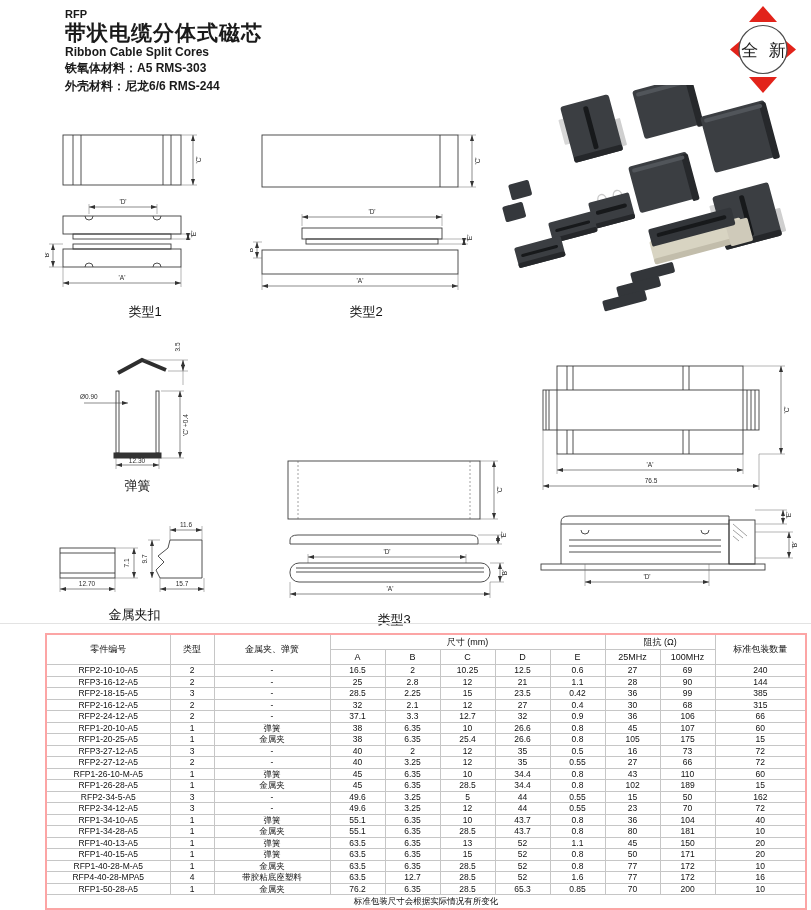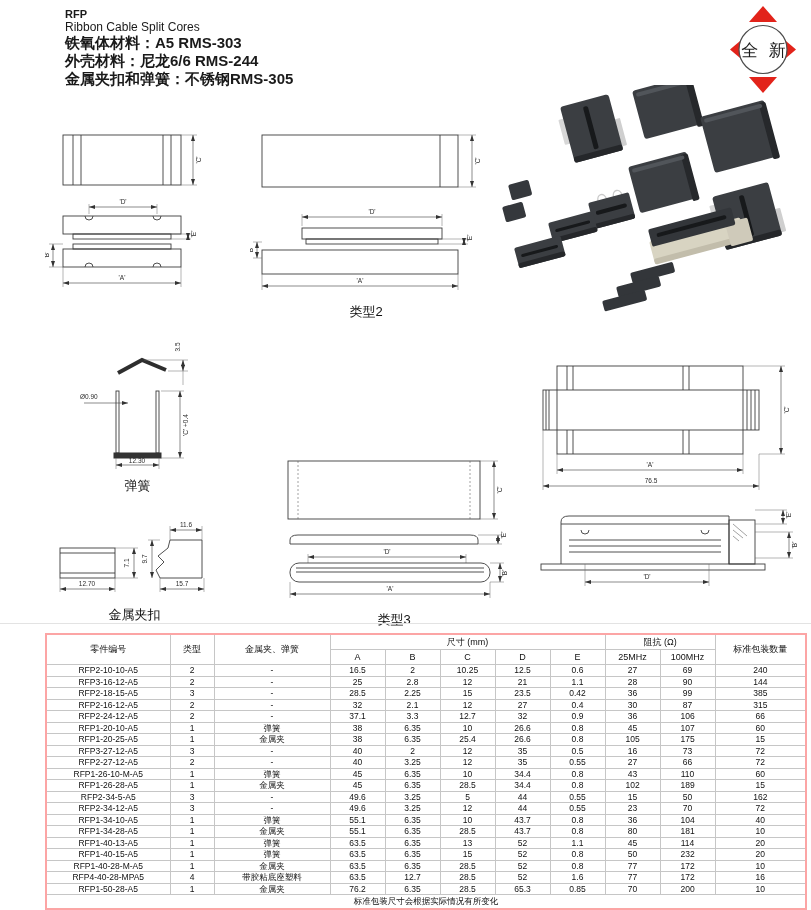--- a/index.html
+++ b/index.html
@@ -2,22 +2,22 @@
 <html><head>
 <meta charset="utf-8">
 <style>
   html,body{margin:0;padding:0;background:#fff;}
   #page{position:relative;width:811px;height:910px;background:#fff;overflow:hidden;
         font-family:"Liberation Sans","DejaVu Sans",sans-serif;color:#1a1a1a;padding-left:32px;}
   
   .hdr{position:absolute;left:65px;top:8px;}
   .series{font-size:11px;font-weight:bold;line-height:12px;}
   .title-cn{font-size:21px;font-weight:bold;line-height:25px;letter-spacing:1px;}
-  .title-en{font-size:12px;font-weight:normal;line-height:14px;}
-  .spec{font-size:15px;font-weight:bold;line-height:18px;}
+  .title-en{font-size:12px;font-weight:bold;line-height:14px;}
+  .spec{font-size:12px;font-weight:bold;line-height:18px;}
   
   .badge{position:absolute;left:716px;top:2px;width:94px;height:94px;}
   .badge text{font-size:17px;letter-spacing:3px;fill:#1a1a1a;font-weight:500;}
   
   .draw{position:absolute;}
   .cap{font-size:13px;font-weight:500;color:#111;text-align:center;margin-top:2px;}
   .ln{stroke:#3c3c3c;stroke-width:.9;fill:none;}
   .thin{stroke:#555;stroke-width:.55;fill:none;}
   .ext{stroke:#6a6a6a;stroke-width:.5;}
   .dim{stroke:#3d3d3d;stroke-width:.6;marker-start:url(#arr);marker-end:url(#arr);}
@@ -48,24 +48,24 @@
   <svg width="0" height="0" style="position:absolute">
     <defs>
       <marker id="arr" viewBox="0 0 6 6" refX="6" refY="3" markerWidth="6" markerHeight="6" orient="auto-start-reverse" markerUnits="userSpaceOnUse">
         <path d="M0,1 L6,3 L0,5 z" fill="#333"></path>
       </marker>
     </defs>
   </svg>
 
   <div class="hdr">
     <div class="series">RFP</div>
+    <div class="title-cn">带状电缆分体式磁芯</div>
     <div class="title-en">Ribbon Cable Split Cores</div>
     <div class="spec">铁氧体材料：A5 RMS-303</div>
     <div class="spec">外壳材料：尼龙6/6 RMS-244</div>
-    <div class="spec">金属夹扣和弹簧：不锈钢RMS-305</div>
   </div>
 
   <svg class="badge" viewBox="0 0 94 94">
     <polygon points="47,4 33,20 61,20" fill="#e2231a"></polygon>
     <polygon points="47,91 33,75 61,75" fill="#e2231a"></polygon>
     <polygon points="14,47.5 30,34 30,61" fill="#e2231a"></polygon>
     <polygon points="80,47.5 64,34 64,61" fill="#e2231a"></polygon>
     <circle cx="47" cy="47.5" r="24" fill="#fff" stroke="#4d4d4d" stroke-width="1.2"></circle>
     <text x="49" y="53.5" text-anchor="middle">全 新</text>
   </svg>
@@ -97,20 +97,21 @@
       <path d="M40,135 a4,4 0 0 1 8,0 M108,135 a4,4 0 0 1 8,0" class="ln"></path>
       <line x1="18" y1="112" x2="4" y2="112" class="ext"></line>
         <line x1="18" y1="135" x2="4" y2="135" class="ext"></line>
       <line x1="8" y1="112" x2="8" y2="135" class="dim"></line>
       <text class="dt" transform="rotate(-90 4 123)" x="4" y="123" text-anchor="middle">'B'</text>
       <line x1="18" y1="135" x2="18" y2="155" class="ext"></line>
         <line x1="136" y1="135" x2="136" y2="155" class="ext"></line>
       <line x1="18" y1="151" x2="136" y2="151" class="dim"></line>
       <text class="dt" x="77" y="148" text-anchor="middle">'A'</text>
     </svg>
+    <div class="cap">类型1</div>
   </div>
 
   <div class="draw d-type2">
     <svg width="232" height="165" viewBox="0 0 232 165">
       <rect x="12" y="3" width="196" height="52" class="ln"></rect>
       <line x1="190" y1="3" x2="190" y2="55" class="ln"></line>
       <line x1="208" y1="3" x2="226" y2="3" class="ext"></line>
         <line x1="208" y1="55" x2="226" y2="55" class="ext"></line>
       <line x1="222" y1="3" x2="222" y2="55" class="dim"></line>
       <text class="dt" transform="rotate(-90 230 29)" x="230" y="29" text-anchor="middle">'C'</text>
@@ -426,21 +427,21 @@
           <tr>
             <td>RFP2-16-12-A5</td>
             <td>2</td>
             <td>-</td>
             <td>32</td>
             <td>2.1</td>
             <td>12</td>
             <td>27</td>
             <td>0.4</td>
             <td>30</td>
-            <td>87</td>
+            <td>68</td>
             <td>315</td>
           </tr>
           <tr>
             <td>RFP2-24-12-A5</td>
             <td>2</td>
             <td>-</td>
             <td>37.1</td>
             <td>3.3</td>
             <td>12.7</td>
             <td>32</td>
@@ -582,34 +583,34 @@
           <tr>
             <td>RFP1-40-13-A5</td>
             <td>1</td>
             <td>弹簧</td>
             <td>63.5</td>
             <td>6.35</td>
             <td>13</td>
             <td>52</td>
             <td>1.1</td>
             <td>45</td>
-            <td>114</td>
+            <td>150</td>
             <td>20</td>
           </tr>
           <tr>
             <td>RFP1-40-15-A5</td>
             <td>1</td>
             <td>弹簧</td>
             <td>63.5</td>
             <td>6.35</td>
             <td>15</td>
             <td>52</td>
             <td>0.8</td>
             <td>50</td>
-            <td>232</td>
+            <td>171</td>
             <td>20</td>
           </tr>
           <tr>
             <td>RFP1-40-28-M-A5</td>
             <td>1</td>
             <td>金属夹</td>
             <td>63.5</td>
             <td>6.35</td>
             <td>28.5</td>
             <td>52</td>

